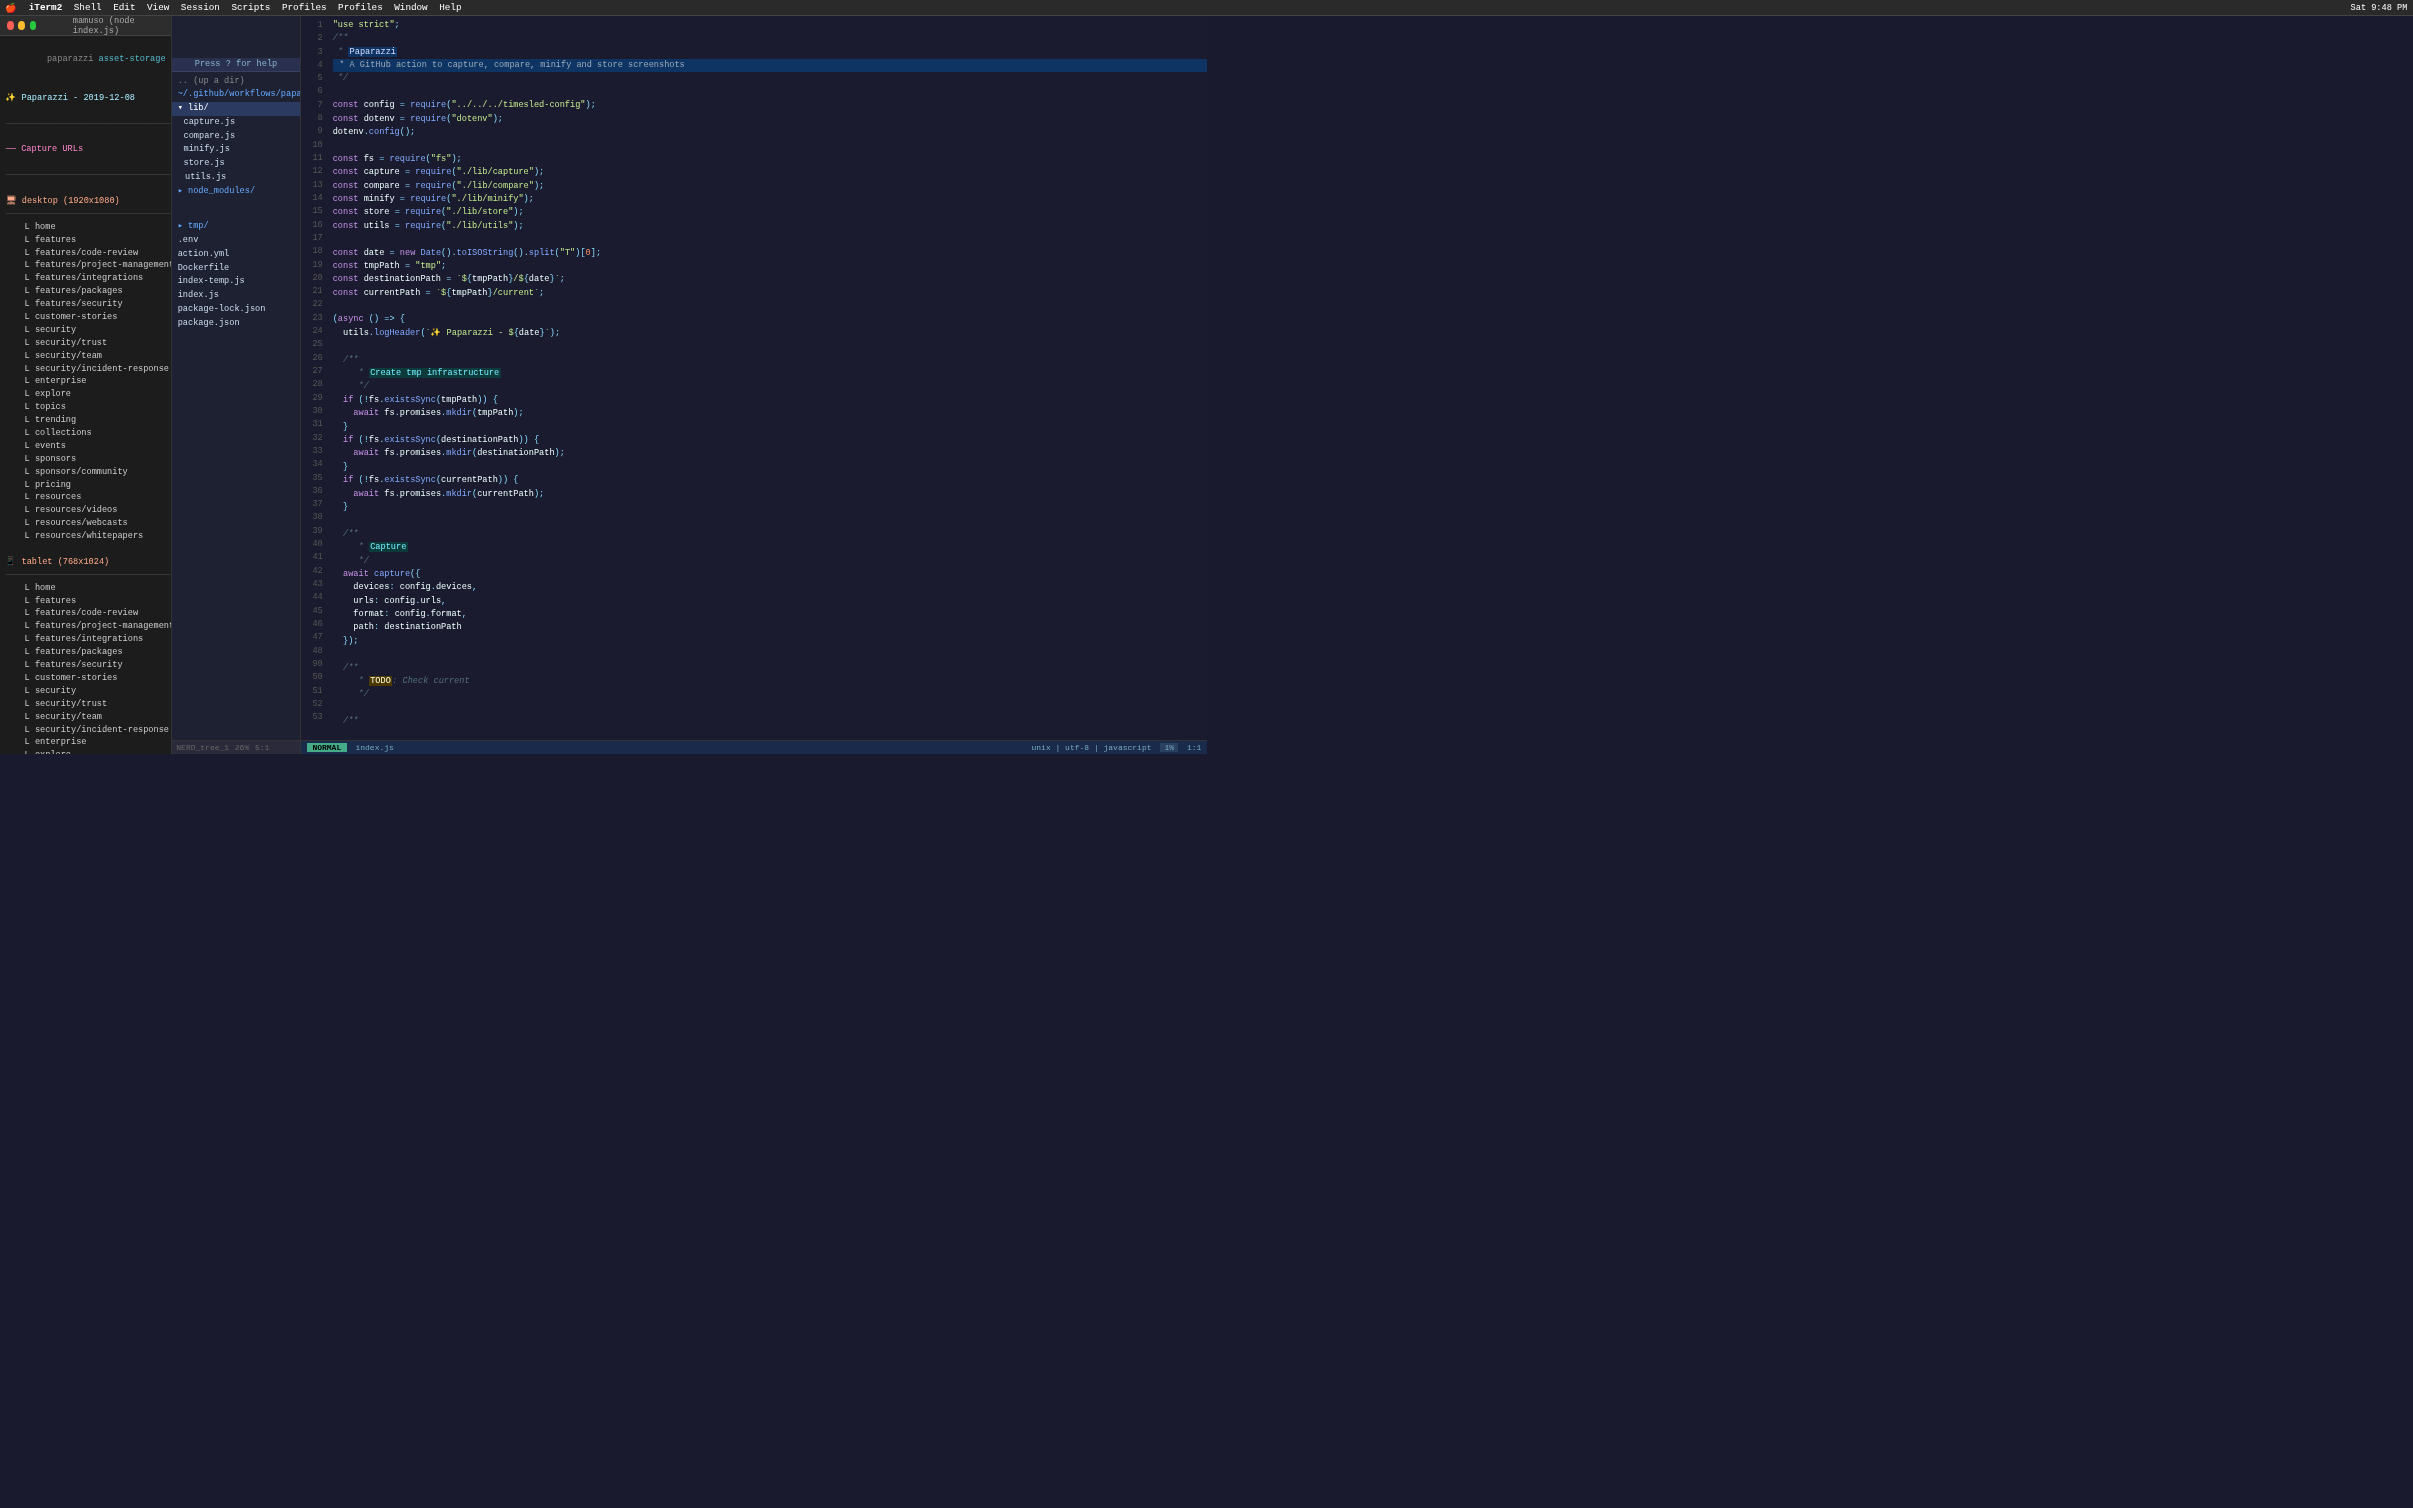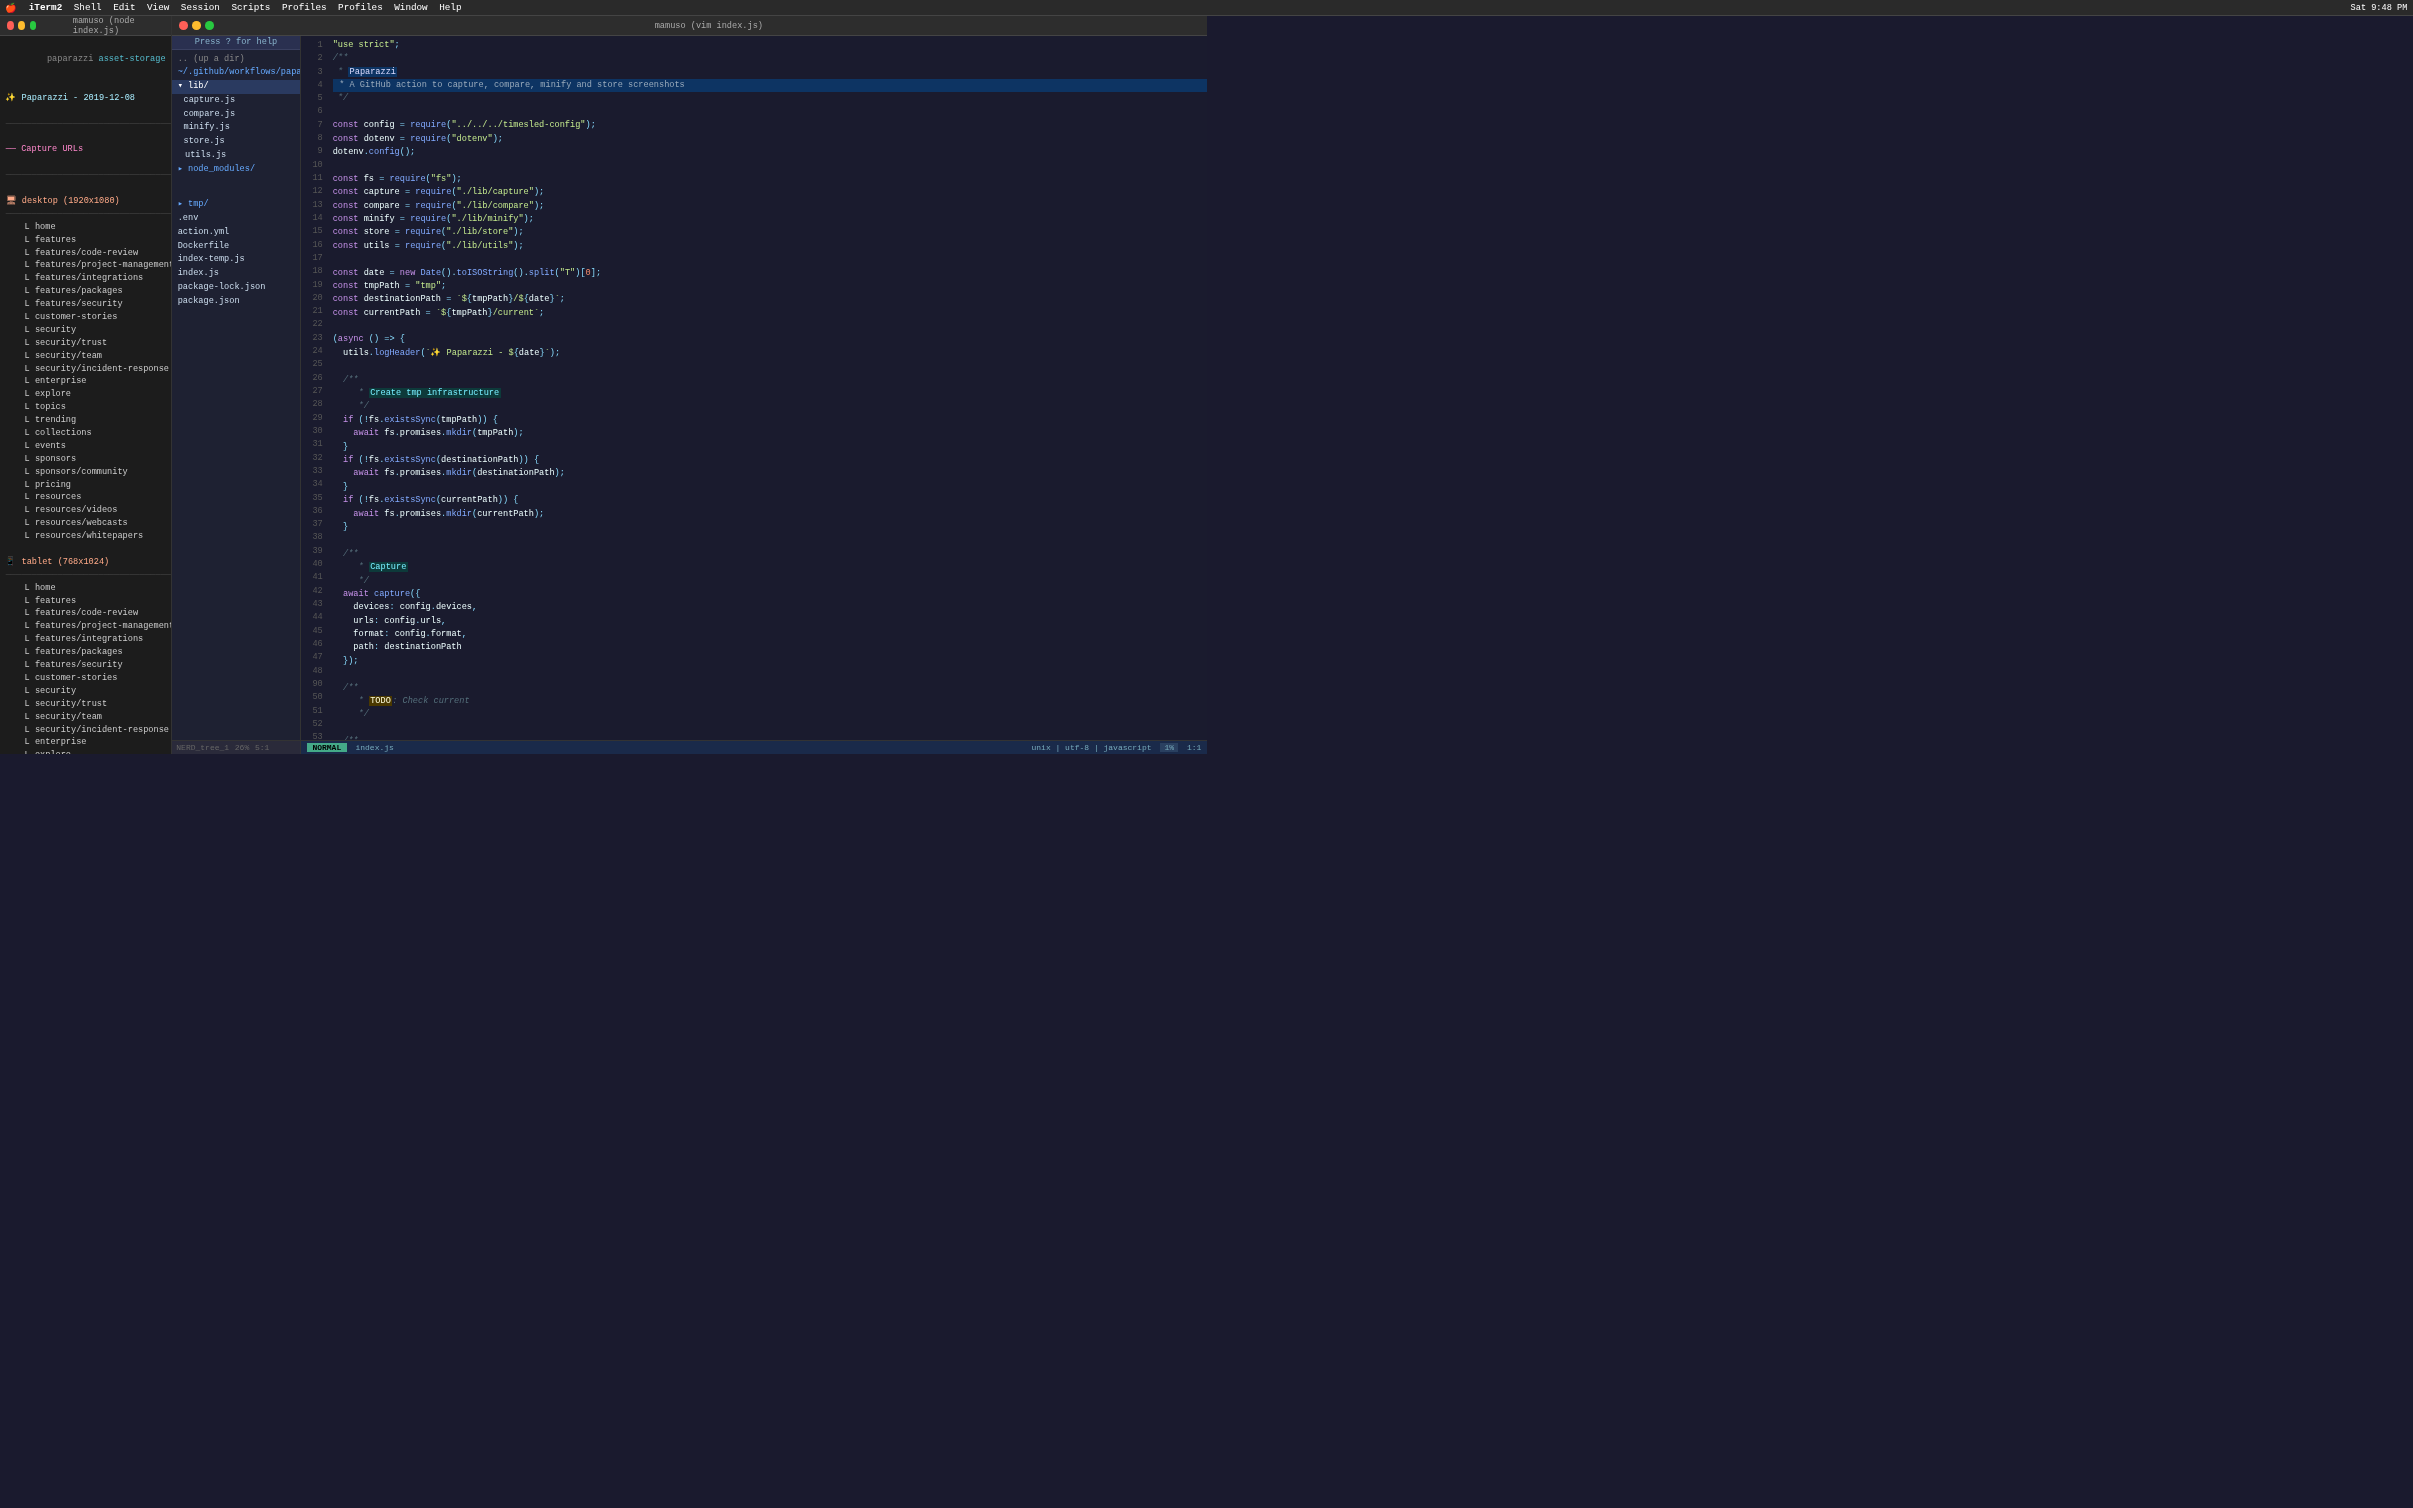--- a/index.html
+++ b/index.html
@@ -207,20 +207,21 @@
     }
 
     
     .help-bar {
       background: #2a3050;
       padding: 1.4px 5.7px;
       font-size: 8.6px;
       color: #89b4cc;
       border-bottom: 0.7px solid #3a4060;
       text-align: center;
+      margin-top: 42px;
     }
 
     
     ::-webkit-scrollbar { width: 4.3px; height: 4.3px; }
     ::-webkit-scrollbar-track { background: #111; }
     ::-webkit-scrollbar-thumb { background: #444; border-radius: 2.2px; }
   </style>
 </head>
 <body>
 
@@ -305,26 +306,20 @@
       <div class="term-line term-item">  L security/trust</div>
       <div class="term-line term-item">  L security/team</div>
       <div class="term-line term-item">  L security/incident-response</div>
       <div class="term-line term-item">  L enterprise</div>
       <div class="term-line term-item">  L explore</div>
 
     </div>
   </div>
 
   <div style="flex:1; display:flex; flex-direction:column; background:#1a1b2e;">
-    <div style="display:flex; align-items:center; background:#2d2d2d; height:20px; border-bottom:0.7px solid #444; padding: 0 7.2px; gap:4.3px;">
-      <div class="traffic-light tl-red"></div>
-      <div class="traffic-light tl-yellow"></div>
-      <div class="traffic-light tl-green"></div>
-      <span style="margin:0 auto; color:#aaa; font-size:8.6px;">mamuso (vim index.js)</span>
-    </div>
     <div style="flex:1; display:flex; overflow:hidden;">
 
       <div class="middle-pane">
         <div class="help-bar">Press ? for help</div>
         <div class="nerd-tree-content">
           <div class="nerd-item" style="color:#888;">.. (up a dir)</div>
           <div class="nerd-item" style="color:#6af;">~/.github/workflows/paparazzi/</div>
           <div class="nerd-item selected" style="background:#2a3a60; color:#fff;">▾ lib/</div>
           <div class="nerd-item" style="color:#cde; padding-left:11.5px;">capture.js</div>
           <div class="nerd-item" style="color:#cde; padding-left:11.5px;">compare.js</div>

